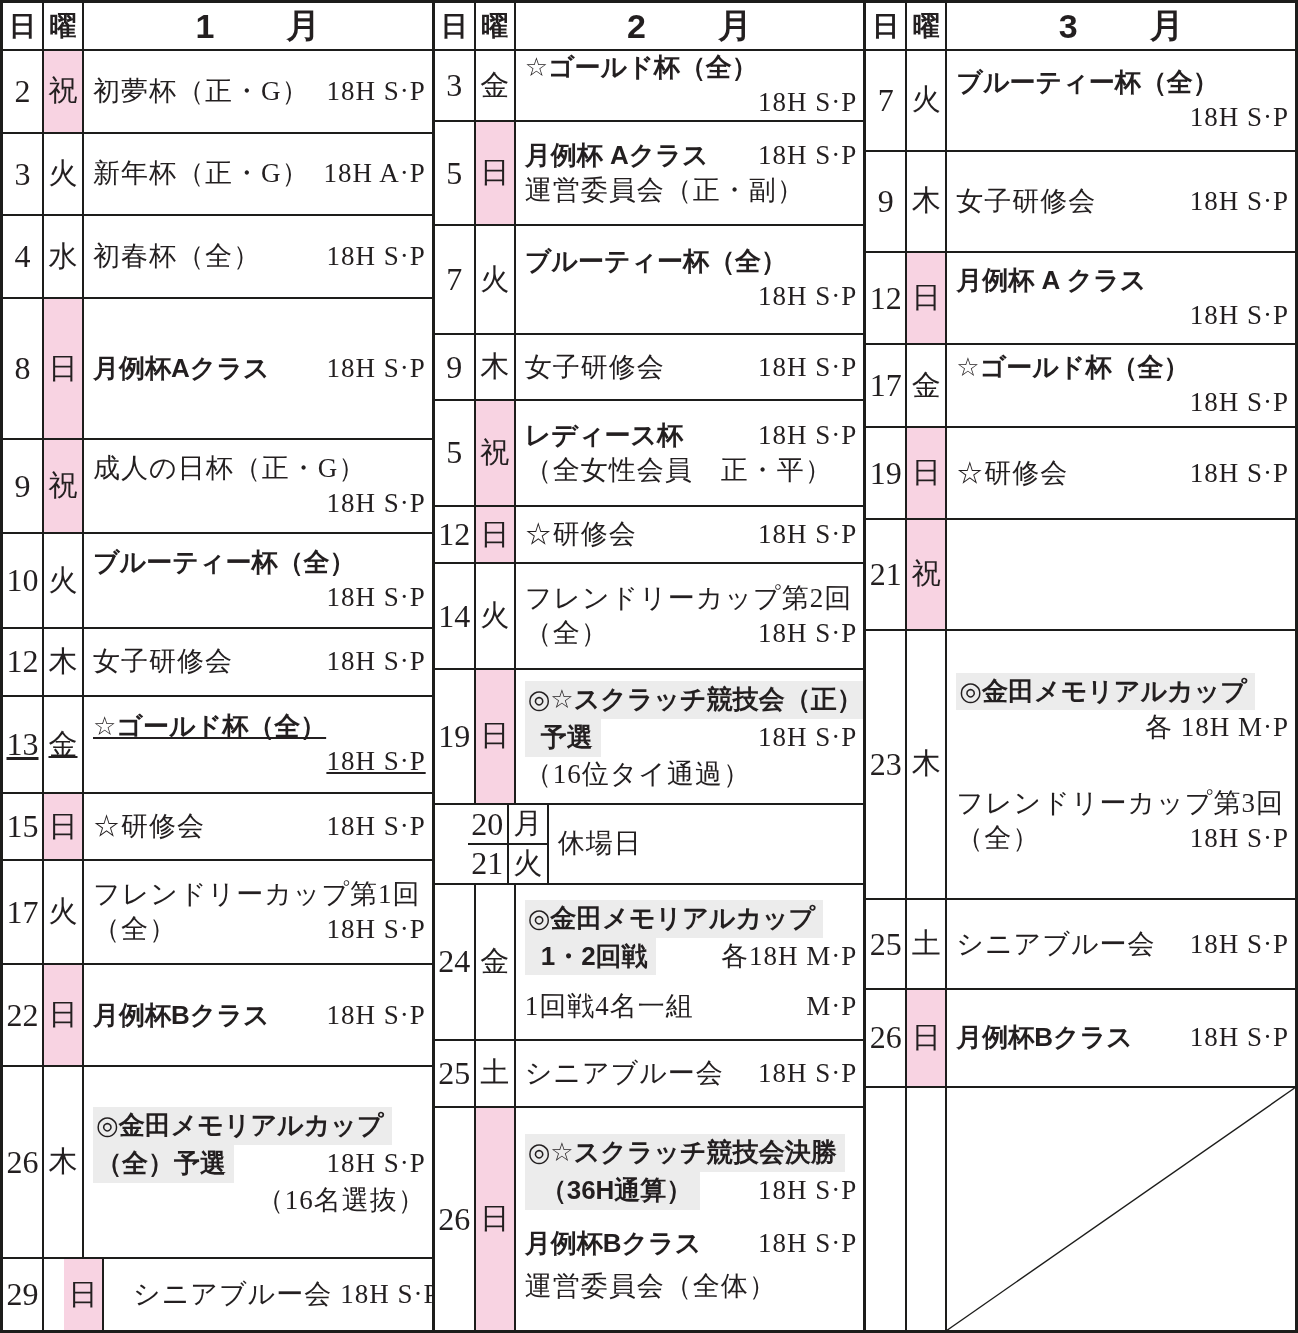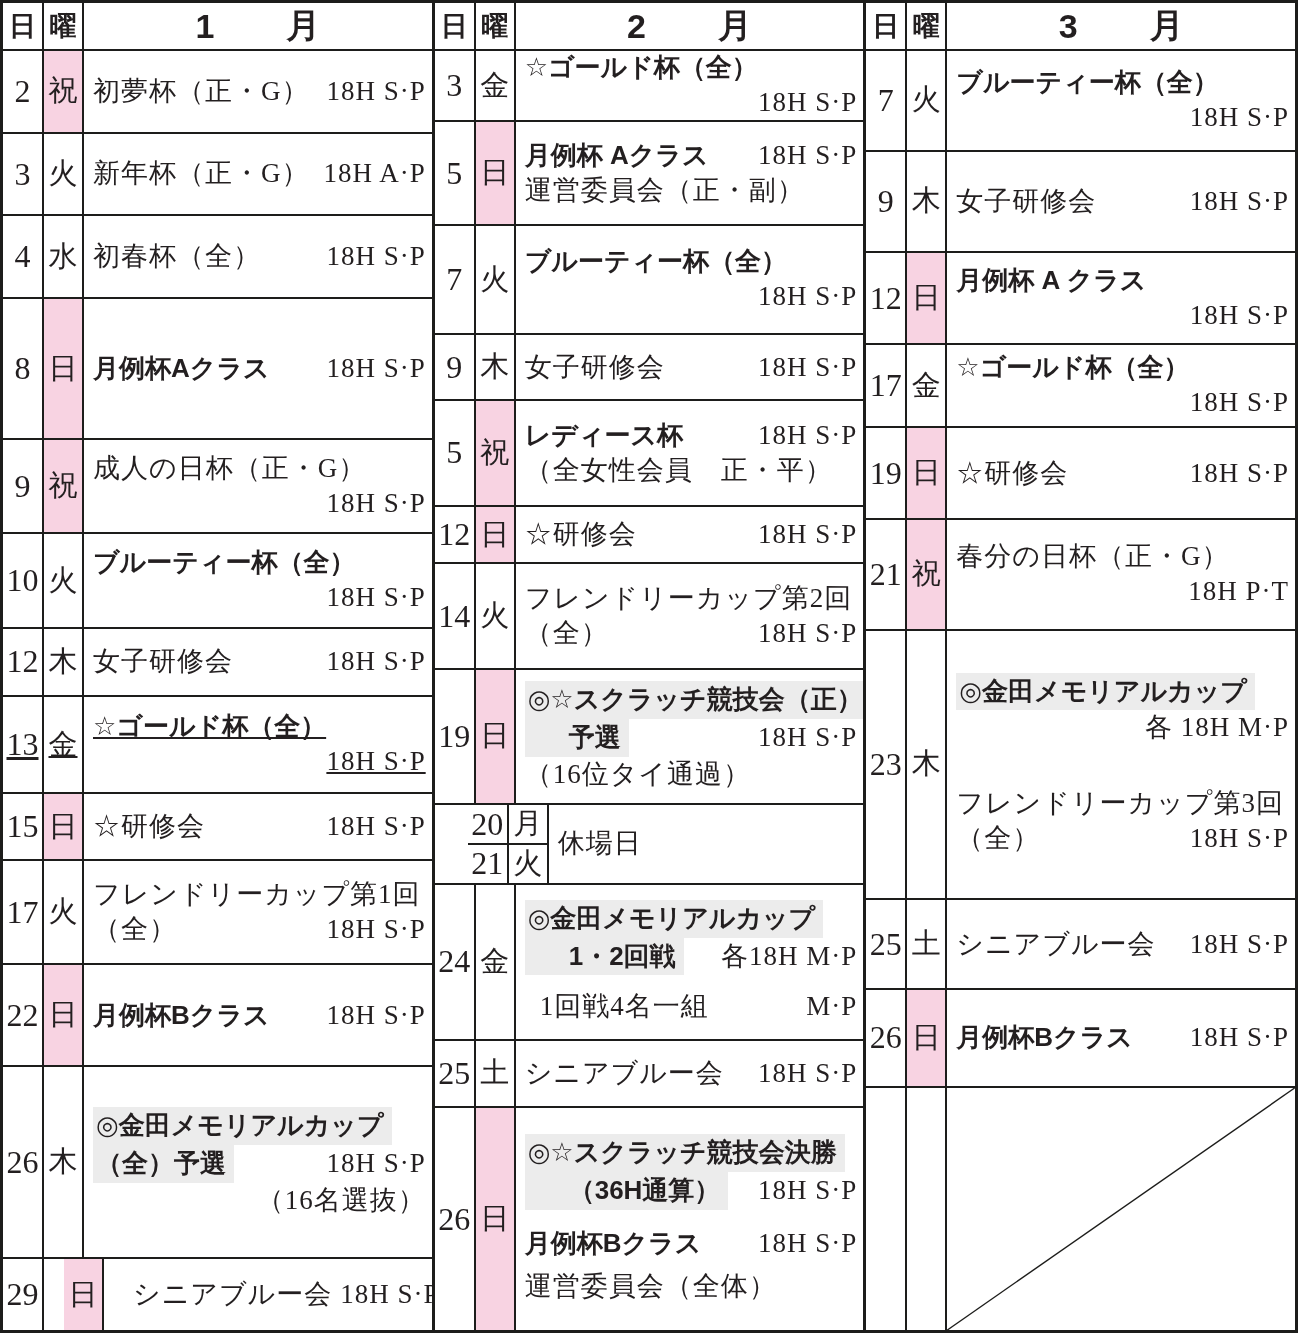--- a/index.html
+++ b/index.html
@@ -35,21 +35,21 @@
   .day .sub{font-size:32px}
   .wd .sub{font-size:29px}
   .sub.bt{border-top:2px solid var(--border)}
   .pink{background:var(--pink)}
   .line{display:flex;align-items:baseline;font-size:27px;line-height:1.3;letter-spacing:1px;white-space:nowrap}
   .seg{white-space:nowrap}
   .seg.right{margin-left:auto;padding-left:8px;letter-spacing:1px}
   .seg.b{font-family:"Liberation Sans","DejaVu Sans",sans-serif;font-weight:700;
          font-size:26px;letter-spacing:0}
   .seg.hl{background:var(--hl);padding:2px 8px 2px 3px}
-  .seg.ind{padding-left:44px}
+  .seg.ind{padding-left:16px}
   .diag svg{position:absolute;inset:0;width:100%;height:100%}
   .diag line{stroke:var(--border);stroke-width:1.4;vector-effect:non-scaling-stroke}
 </style>
 </head>
 <body>
 
 <div class="calendar">
 
   <section class="month">
     <div class="mhead">
@@ -425,21 +425,21 @@
             <div class="sub">金</div>
           </div>
           <div class="c ev">
             <div class="line">
               <span class="seg b hl">◎金田メモリアルカップ</span>
             </div>
             <div class="line">
               <span class="seg b hl ind">1・2回戦</span>
               <span class="seg right">各18H M·P</span>
             </div>
-            <div class="line" style="margin-top: 0.5em; margin-left: 15px;">
+            <div class="line" style="margin-top: 0.5em;">
               <span class="seg">1回戦4名一組</span>
               <span class="seg right">M·P</span>
             </div>
           </div>
         </div>
         <div class="row" style="flex-grow: 67;">
           <div class="c day">
             <div class="sub">25</div>
           </div>
           <div class="c wd">
@@ -565,28 +565,20 @@
             </div>
           </div>
         </div>
         <div class="row" style="flex-grow: 111;">
           <div class="c day">
             <div class="sub">21</div>
           </div>
           <div class="c wd">
             <div class="sub pink">祝</div>
           </div>
-          <div class="c ev">
-            <div class="line">
-              <span class="seg">春分の日杯（正・G）</span>
-            </div>
-            <div class="line">
-              <span class="seg right">18H  P·T</span>
-            </div>
-          </div>
         </div>
         <div class="row" style="flex-grow: 274;">
           <div class="c day">
             <div class="sub">23</div>
           </div>
           <div class="c wd">
             <div class="sub">木</div>
           </div>
           <div class="c ev">
             <div class="line">

